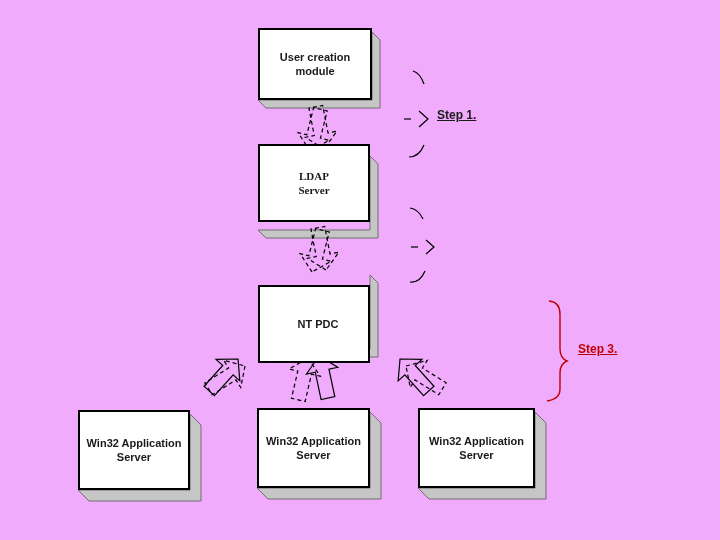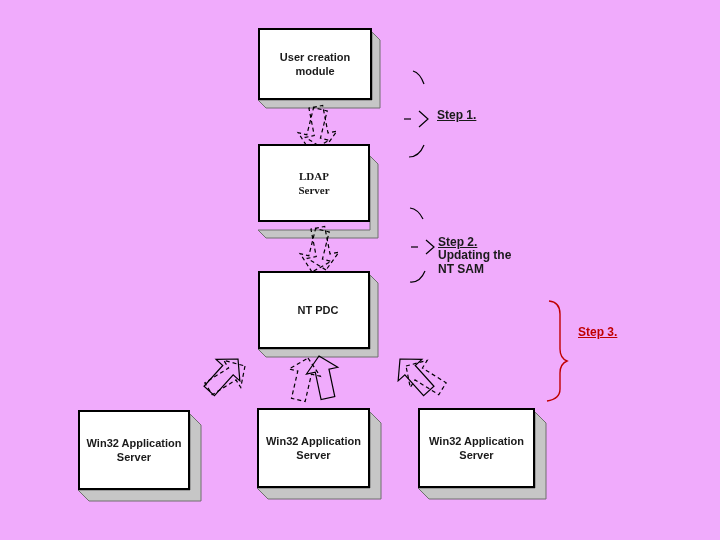--- a/index.html
+++ b/index.html
@@ -90,21 +90,21 @@
   <div class="box" style="left:258px;top:28px;width:114px;height:72px;">
     <span>User creation
 module</span>
   </div>
 
   <div class="box" style="left:258px;top:144px;width:112px;height:78px;font-family:Liberation Serif, serif;">
     <span>LDAP
 Server</span>
   </div>
 
-  <div class="box" style="left:258px;top:271px;width:112px;height:78px;padding-left:8px;">
+  <div class="box" style="left:258px;top:285px;width:112px;height:78px;padding-left:8px;">
     <span>NT PDC</span>
   </div>
 
   <div class="box" style="left:78px;top:410px;width:112px;height:80px;">
     <span>Win32 Application
 Server</span>
   </div>
 
   <div class="box" style="left:257px;top:408px;width:113px;height:80px;">
     <span>Win32 Application
@@ -113,22 +113,18 @@
 
   <div class="box" style="left:418px;top:408px;width:117px;height:80px;">
     <span>Win32 Application
 Server</span>
   </div>
 
   <div class="step" style="left:437px;top:95px;width:92px;">
     <span class="title">Step 1.</span>
   </div>
 
-  <div class="step" style="left:438px;top:222px;width:92px;">
-    <span class="title">Step 2.</span><span>Updating the
-NT SAM</span>
-  </div>
 
-  <div class="step red" style="left:578px;top:312px;width:100px;">
+  <div class="step red" style="left:578px;top:329px;width:100px;">
     <span class="title">Step 3.</span>
   </div>
 
 </div>
 
 </body></html>

